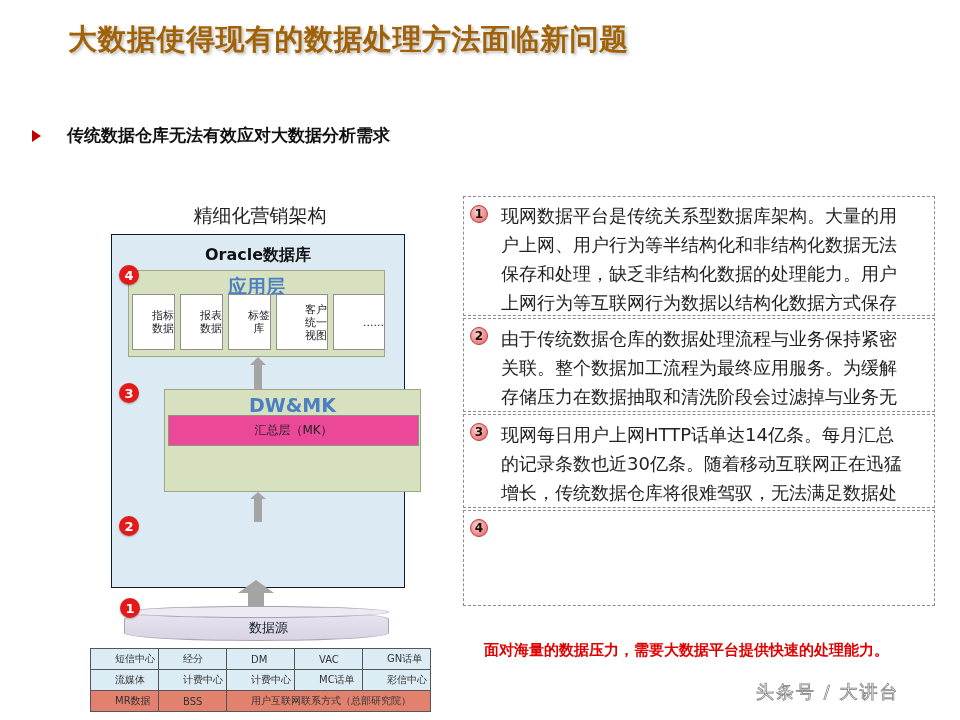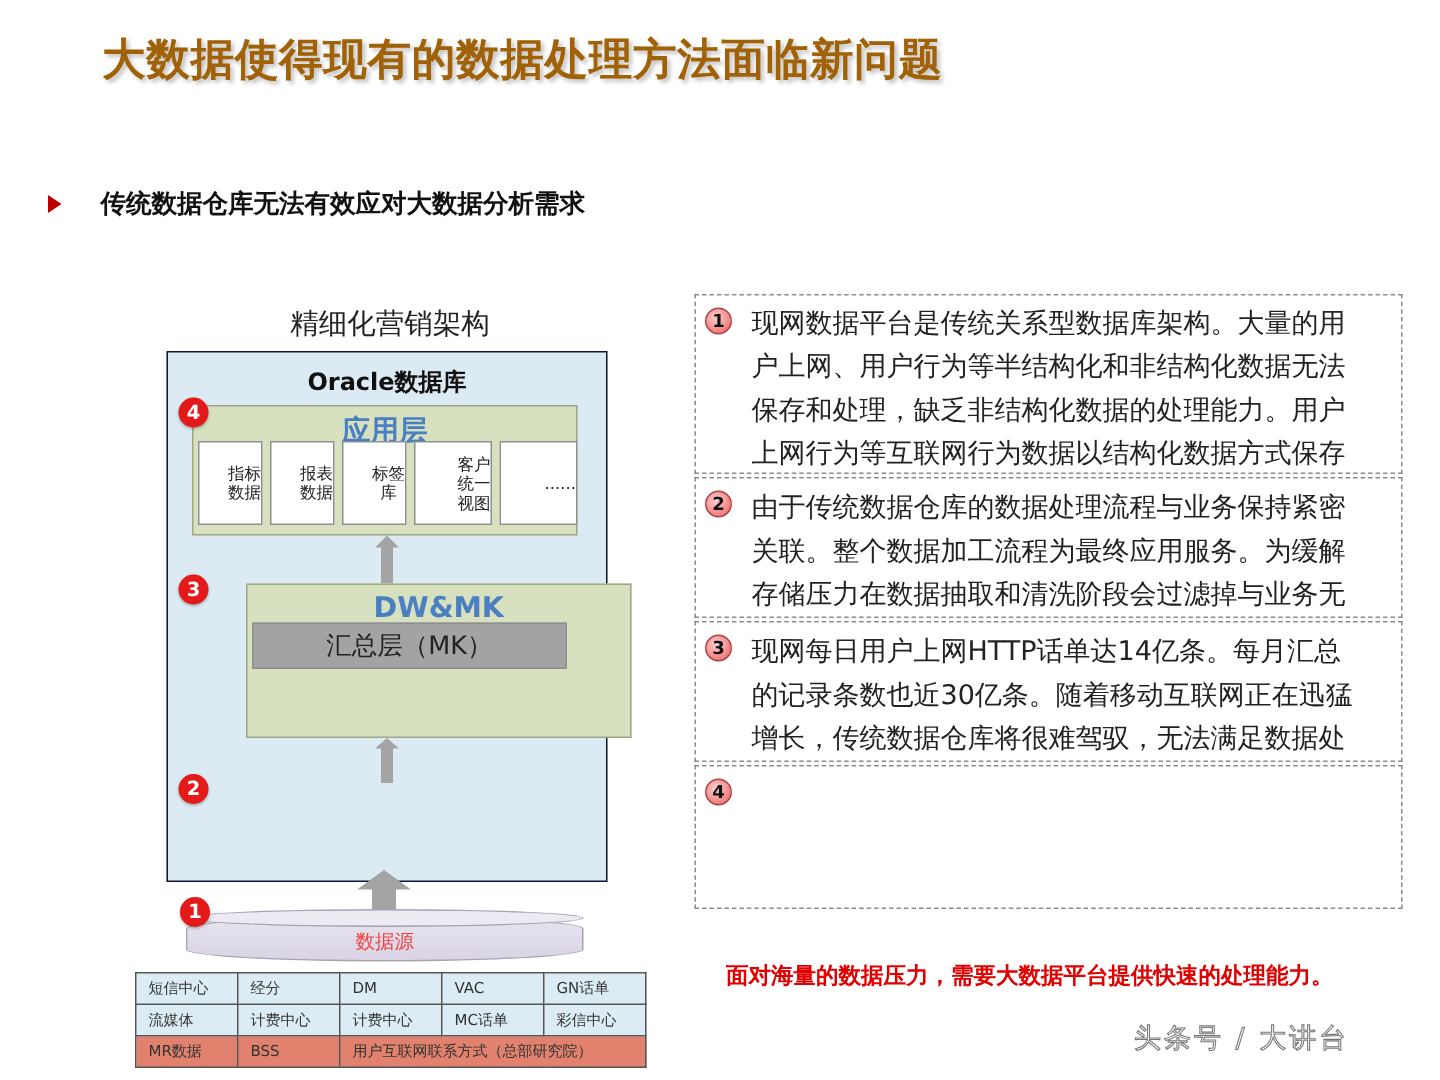--- a/index.html
+++ b/index.html
@@ -25,39 +25,39 @@
   .layer { position: absolute; background: #d7e0bf; border: 1px solid #9ea688; }
   .layer-title { position: absolute; left: 0; width: 100%; text-align: center; font-size: 19px; font-weight: bold; color: #4a7fc1; }
 
   .layer-app { left: 16px; top: 35px; width: 257px; height: 87px; }
   .layer-app .layer-title { top: 3px; }
   .app-cells { position: absolute; left: 3px; top: 23px; display: flex; gap: 5px; }
   .app-cell { background: #fff; border: 1px solid #8f8f8f; height: 56px; display: flex; align-items: center; justify-content: flex-end; text-align: center; font-size: 11px; line-height: 13px; color: #222; }
 
   .layer-dw { left: 16px; top: 154px; width: 257px; height: 103px; margin-left: 36px; }
   .layer-dw .layer-title { top: 4px; }
-  .dw-row { position: absolute; left: 3px; width: 210px; height: 31px; background: #a3a3a3; border: 1px solid #8f8f8f; display: flex; align-items: center; justify-content: center; font-size: 17px; color: #222; }
+  .dw-row { position: absolute; left: 3px; width: 251px; height: 31px; background: #ec4899; border: 1px solid #8f8f8f; display: flex; align-items: center; justify-content: center; font-size: 12px; color: #222; }
 
   .layer-ods { left: 16px; top: 287px; width: 257px; height: 55px; }
   .layer-ods .layer-title { top: 4px; }
   .ods-row { position: absolute; left: 3px; top: 21px; width: 251px; height: 31px; background: #fff; border: 1px solid #8f8f8f; display: flex; align-items: center; justify-content: center; font-size: 12px; color: #222; }
 
   .arrow-up { position: absolute; }
   .arrow-shaft { position: absolute; background: #a4a4a4; }
   .arrow-head { position: absolute; width: 0; height: 0; border-left-style: solid; border-right-style: solid; border-bottom-style: solid; border-left-color: transparent; border-right-color: transparent; border-bottom-color: #a4a4a4; }
 
   .badge { position: absolute; width: 20px; height: 20px; border-radius: 50%; background: #e41919; color: #fff; font-size: 13px; font-weight: bold; display: flex; align-items: center; justify-content: center; box-shadow: 0 1px 2px rgba(0,0,0,0.3); }
 
   .datasource { position: absolute; left: 124px; top: 606px; width: 265px; height: 38px; }
   .ds-body { position: absolute; left: 0; top: 5px; width: 265px; height: 30px; background: linear-gradient(#e8e4ef, #d9d3e3); border: 1px solid #a8a2b2; border-radius: 50% / 8px; }
   .ds-top { position: absolute; left: 0; top: 0; width: 265px; height: 12px; background: #eeeaf4; border: 1px solid #a8a2b2; border-radius: 50%; }
-  .ds-label { position: absolute; left: 0; top: 13px; width: 100%; text-align: center; font-size: 13px; color: #ef4444; }
+  .ds-label { position: absolute; left: 12px; top: 13px; width: 100%; text-align: center; font-size: 13px; color: #0f172a; }
 
   .src-table { position: absolute; left: 90px; top: 648px; border-collapse: collapse; font-size: 10px; color: #333; }
-  .src-table td { border: 1px solid #555; height: 21px; padding-left: 8px; }
+  .src-table td { border: 1px solid #555; height: 21px; padding-left: 24px; }
   .src-table tr.blue td { background: #dcecf4; }
   .src-table tr.red td { background: #e2826e; }
 
   .card { position: absolute; left: 463px; width: 472px; border: 1px dashed #8c8c8c; background: #fff; }
   .card-badge { position: absolute; left: 6px; top: 8px; width: 18px; height: 18px; border-radius: 50%; background: radial-gradient(circle at 40% 35%, #fbd0d0, #f08080 70%, #d85050); border: 1px solid #b04040; color: #111; font-size: 12px; font-weight: bold; display: flex; align-items: center; justify-content: center; }
   .card-text { position: absolute; left: 37px; right: 24px; font-size: 18px; line-height: 29px; color: #222; }
 
   .conclusion { position: absolute; left: 484px; top: 638px; width: 440px; font-size: 15px; line-height: 25px; font-weight: bold; color: #e00000; }
   .watermark { position: absolute; left: 756px; top: 680px; font-size: 18px; color: #fff; -webkit-text-stroke: 0.7px #777; letter-spacing: 2px; white-space: nowrap; }
 </style>

